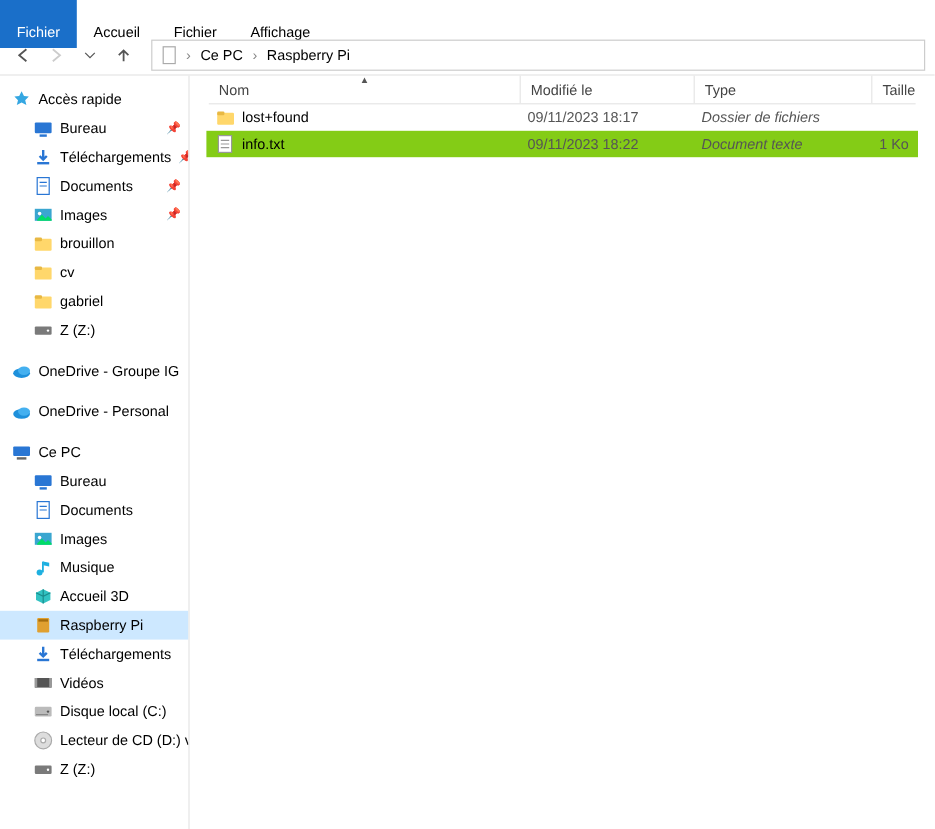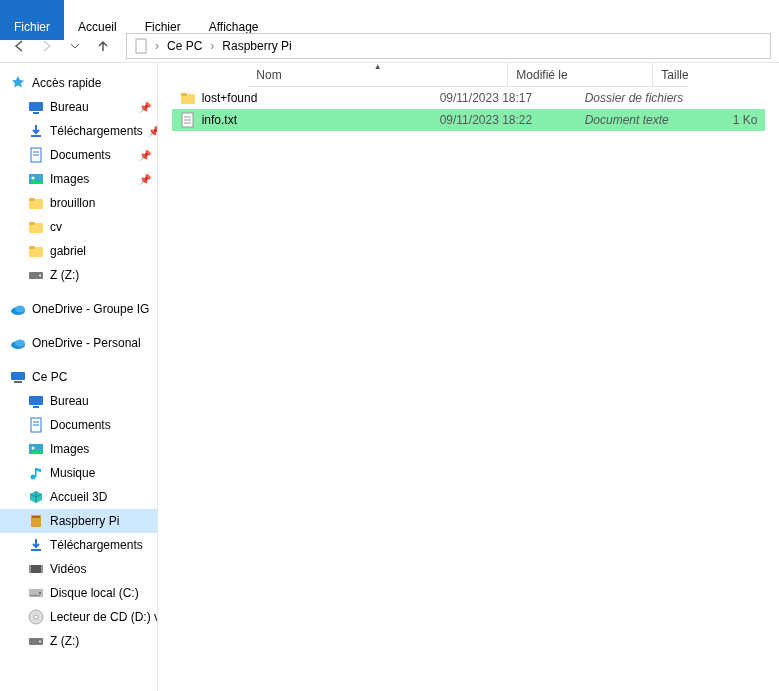--- a/index.html
+++ b/index.html
@@ -33,21 +33,21 @@
   .content { flex: 1; display: flex; flex-direction: column; align-items: center; }
   .cols { display: flex; height: 24px; border-bottom: 1px solid #e5e5e5; align-items: center; color: #444; font-size: 12px; }
   .col { border-right: 1px solid #e5e5e5; height: 100%; display: flex; align-items: center; padding-left: 8px; position: relative; }
   .col.name  { width: 260px; }
   .col.date  { width: 145px; }
   .col.type  { width: 148px; }
   .col.size  { flex: 1; border-right: none; justify-content: flex-start; }
   .sort-arrow { position: absolute; top: -1px; left: 50%; transform: translateX(-50%); font-size: 8px; color: #555; }
   .rows { }
   .row { display: flex; height: 22px; align-items: center; }
-  .row.selected { background: #86efac; }
+  .row.selected { background: #84cc16; }
   .cell { padding-left: 8px; overflow: hidden; white-space: nowrap; }
   .cell.name { width: 260px; display: flex; align-items: center; gap: 6px; }
   .cell.date { width: 145px; color: #555; }
   .cell.type { width: 148px; color: #555; font-style: italic; }
   .cell.size { flex: 1; text-align: right; padding-right: 8px; color: #555; }
 
   
   svg { display: block; }
 </style>
 </head>
@@ -332,20 +332,23 @@
   </div>
 
   <div class="content">
     <div class="cols">
       <div class="col name">
         <span>Nom</span>
         <span class="sort-arrow">▲</span>
       </div>
       <div class="col date">
           <span>Modifié le</span>
+        </div>
+      <div class="col type">
+          <span>Type</span>
         </div>
       <div class="col size">
           <span>Taille</span>
         </div>
     </div>
     <div class="rows" id="rows">
         <div class="row">
           <div class="cell name">
             <svg class="sb-icon" width="16" height="16">
               <use href="#i-folder"></use>

